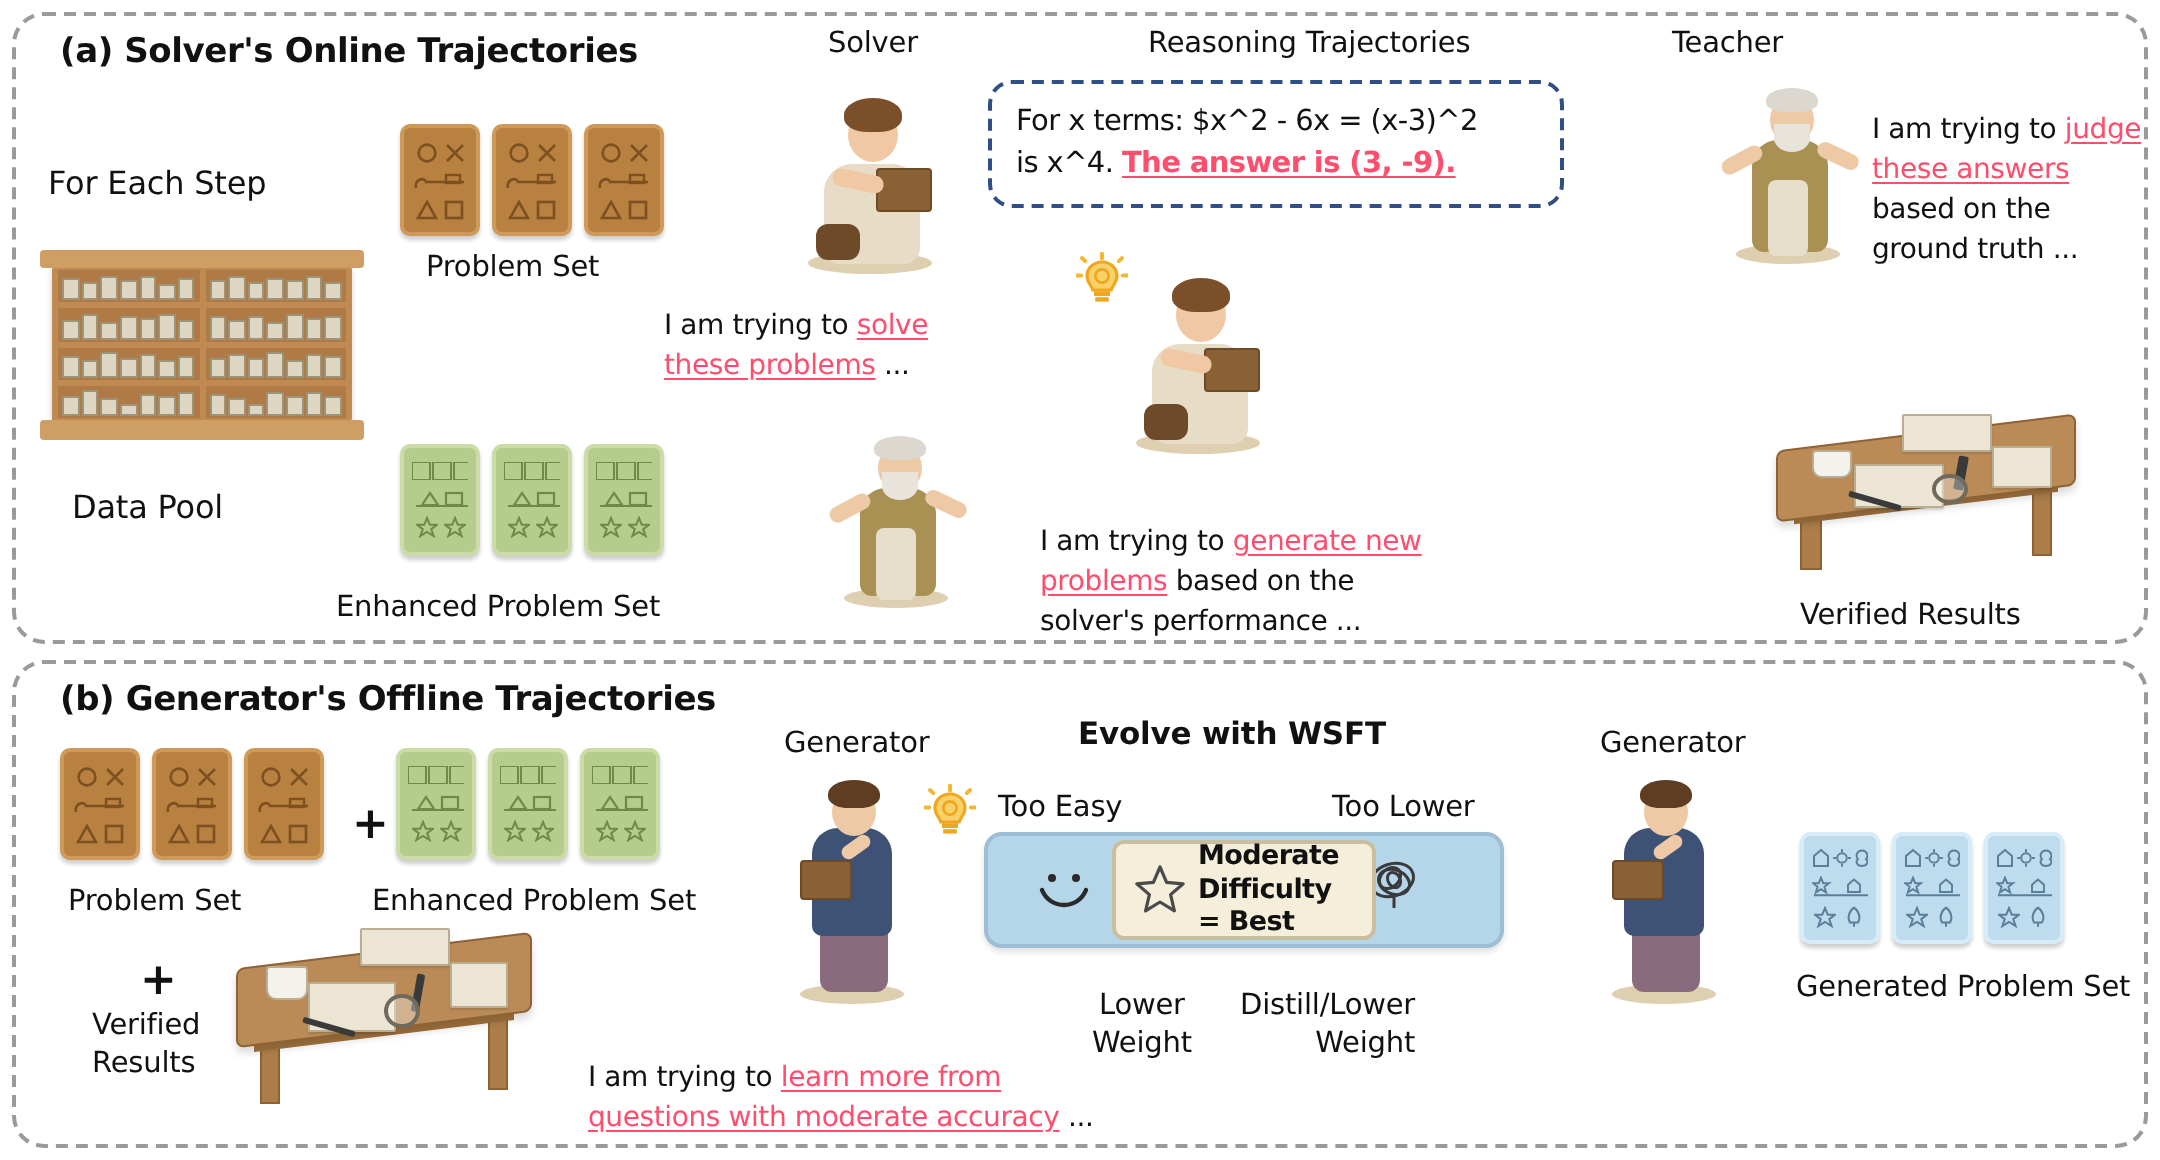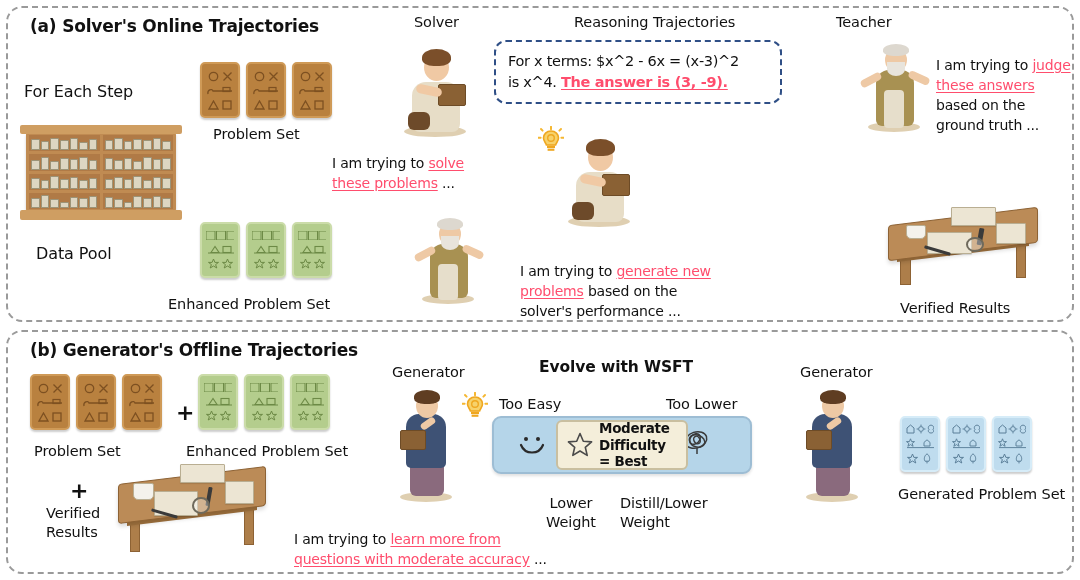--- a/index.html
+++ b/index.html
@@ -734,21 +734,21 @@
   <div class="band-card" style="left:556px; top:420px; width:132px; height:50px;">
     <svg width="26" height="26" viewBox="0 0 26 26">
         <path d="M13,1.5 L16.3,9.2 L24.6,9.9 L18.3,15.3 L20.2,23.4 L13,19 L5.8,23.4 L7.7,15.3 L1.4,9.9 L9.7,9.2 z" fill="none" stroke="#4a4a4a" stroke-width="1.6" stroke-linejoin="round"></path>
       </svg>
     <span style="white-space:pre-line;">Moderate
 Difficulty
 = Best</span>
   </div>
   <div class="lbl" style="left:546px; top:494px; white-space:pre-line; line-height:1.32; text-align:center;">Lower
 Weight</div>
-  <div class="lbl" style="left:620px; top:494px; white-space:pre-line; line-height:1.32; text-align:left;">Distill/Lower
+  <div class="lbl" style="left:620px; top:494px; white-space:pre-line; line-height:1.32; text-align:right;">Distill/Lower
 Weight</div>
 
   <div class="speech" style="left:294px; top:530px; width:264px;">
     <span>I am trying to </span><span class="hl">learn more from questions with moderate accuracy</span><span> ...</span>
   </div>
 
   <div class="lbl" style="left:800px; top:364px;">Generator</div>
   <div class="person" style="left:796px; top:386px; width:70px; height:118px;">
     <div class="p-ground" style="left:10px; top:106px; width:52px; height:10px;"></div>
     <div class="p-body" style="left:20px; top:66px; width:34px; height:44px; background:#8a6a7d; border-radius:4px 4px 6px 6px;"></div>

